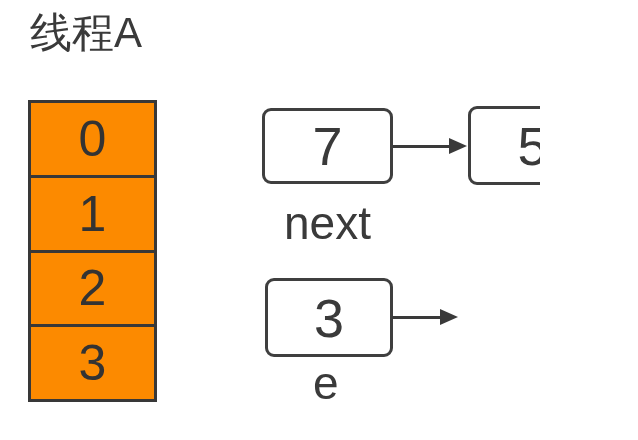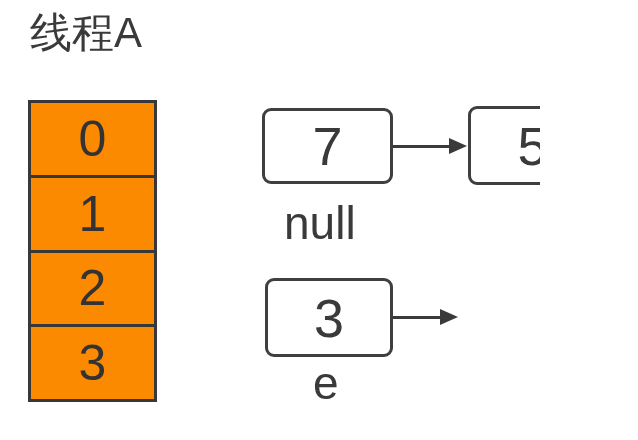--- a/index.html
+++ b/index.html
@@ -114,21 +114,21 @@
 
   <div class="node node-7">7</div>
 
   <div class="arrow arrow-next">
     <div class="shaft"></div>
     <div class="head"></div>
   </div>
 
   <div class="node node-5">5</div>
 
-  <div class="ptr-label label-next">null</div>
+  <div class="ptr-label label-next">next</div>
 
   <div class="node node-3">3</div>
 
   <div class="arrow arrow-e">
     <div class="shaft"></div>
     <div class="head"></div>
   </div>
 
 
   <div class="ptr-label label-e">e</div>

